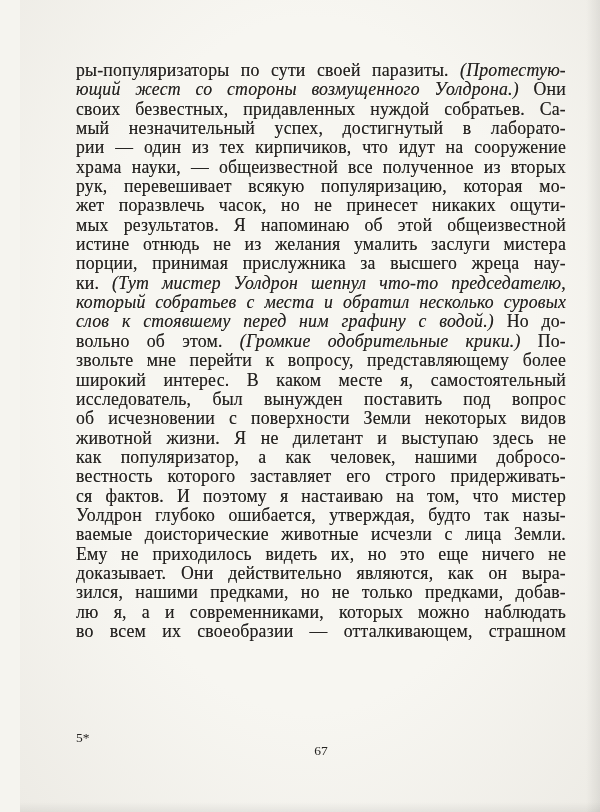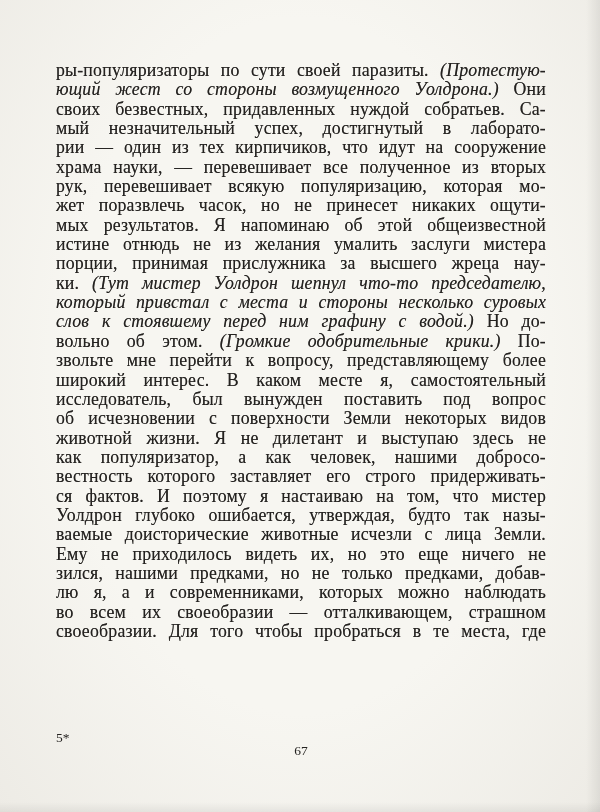--- a/index.html
+++ b/index.html
@@ -12,20 +12,21 @@
     position: relative;
     overflow: hidden;
     background: #f5f4ef;
     font-family: "Liberation Serif", "DejaVu Serif", serif;
     color: #242220;
   }
   .scan-page {
     position: absolute;
     inset: 0;
     background: radial-gradient(ellipse at 50% 45%, #f7f6f1 55%, #edebe5 100%);
+    margin-left: 20px;
   }
   .scan-edge-right {
     position: absolute;
     top: 0; right: 0;
     width: 14px; height: 100%;
     background: linear-gradient(to right, rgba(0,0,0,0) 0%, rgba(0,0,0,0.07) 100%);
     pointer-events: none;
   }
   .scan-edge-bottom {
     position: absolute;
@@ -77,45 +78,45 @@
 </head>
 <body>
 
 <div class="scan-page">
   <div class="text-block">
       <div class="line"><span>ры-популяризаторы по сути своей паразиты. </span><span class="italic">(Протестую-</span></div>
       <div class="line"><span class="italic">ющий жест со стороны возмущенного Уолдрона.)</span><span> Они</span></div>
       <div class="line"><span>своих безвестных, придавленных нуждой собратьев. Са-</span></div>
       <div class="line"><span>мый незначительный успех, достигнутый в лаборато-</span></div>
       <div class="line"><span>рии — один из тех кирпичиков, что идут на сооружение</span></div>
-      <div class="line"><span>храма науки, — перевешивает все полученное из вторых</span></div>
+      <div class="line"><span>храма науки, — общеизвестной все полученное из вторых</span></div>
       <div class="line"><span>рук, перевешивает всякую популяризацию, которая мо-</span></div>
       <div class="line"><span>жет поразвлечь часок, но не принесет никаких ощути-</span></div>
       <div class="line"><span>мых результатов. Я напоминаю об этой общеизвестной</span></div>
       <div class="line"><span>истине отнюдь не из желания умалить заслуги мистера</span></div>
       <div class="line"><span>порции, принимая прислужника за высшего жреца нау-</span></div>
       <div class="line"><span>ки. </span><span class="italic">(Тут мистер Уолдрон шепнул что-то председателю,</span></div>
-      <div class="line"><span class="italic">который привстал с места и стороны несколько суровых</span></div>
+      <div class="line"><span class="italic">который собратьев с места и обратил несколько суровых</span></div>
       <div class="line"><span class="italic">слов к стоявшему перед ним графину с водой.)</span><span> Но до-</span></div>
       <div class="line"><span>вольно об этом. </span><span class="italic">(Громкие одобрительные крики.)</span><span> По-</span></div>
       <div class="line"><span>звольте мне перейти к вопросу, представляющему более</span></div>
       <div class="line"><span>широкий интерес. В каком месте я, самостоятельный</span></div>
       <div class="line"><span>исследователь, был вынужден поставить под вопрос</span></div>
       <div class="line"><span>об исчезновении с поверхности Земли некоторых видов</span></div>
       <div class="line"><span>животной жизни. Я не дилетант и выступаю здесь не</span></div>
       <div class="line"><span>как популяризатор, а как человек, нашими добросо-</span></div>
       <div class="line"><span>вестность которого заставляет его строго придерживать-</span></div>
       <div class="line"><span>ся фактов. И поэтому я настаиваю на том, что мистер</span></div>
       <div class="line"><span>Уолдрон глубоко ошибается, утверждая, будто так назы-</span></div>
       <div class="line"><span>ваемые доисторические животные исчезли с лица Земли.</span></div>
       <div class="line"><span>Ему не приходилось видеть их, но это еще ничего не</span></div>
+      <div class="line"><span>доказывает. Они действительно являются, как он выра-</span></div>
       <div class="line"><span>зился, нашими предками, но не только предками, добав-</span></div>
       <div class="line"><span>лю я, а и современниками, которых можно наблюдать</span></div>
       <div class="line"><span>во всем их своеобразии — отталкивающем, страшном</span></div>
-      <div class="line"><span>своеобразии. Для того чтобы пробраться в те места, где</span></div>
     </div>
 
   <div class="page-footer">
     <span class="sig-mark">5*</span>
     <span class="page-number">67</span>
   </div>
 
   <div class="scan-edge-right"></div>
   <div class="scan-edge-bottom"></div>
 </div>

